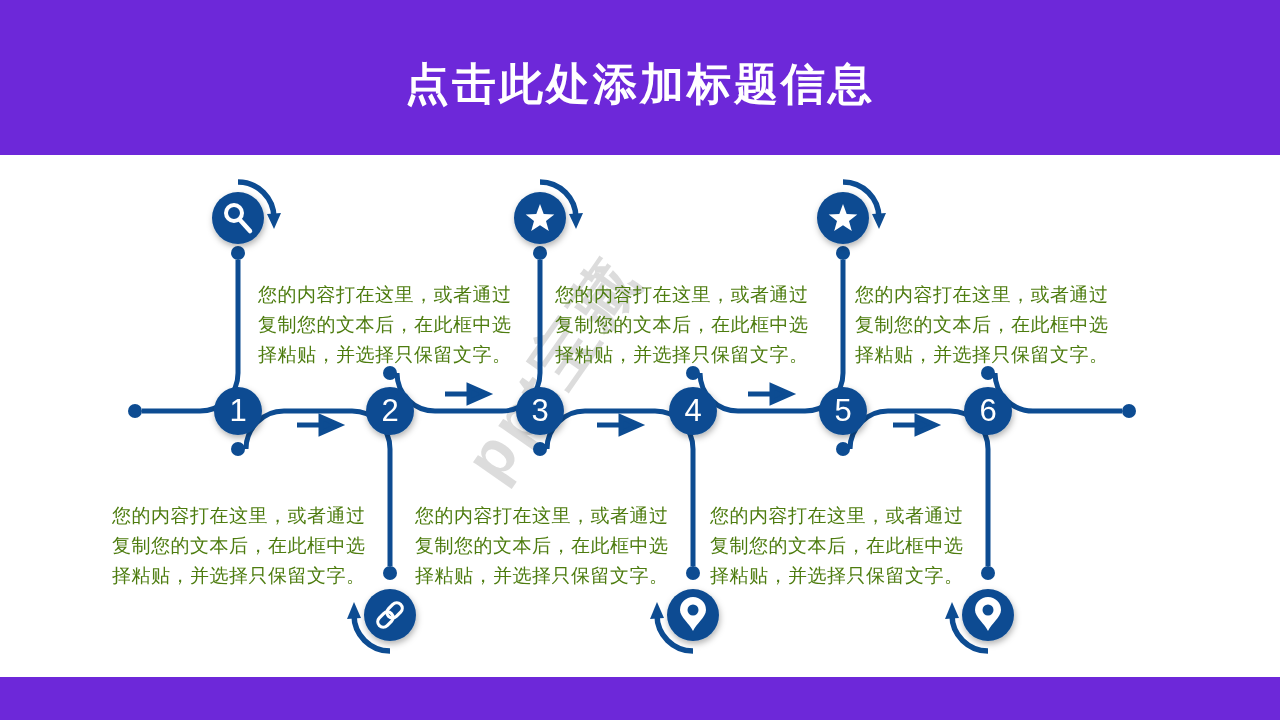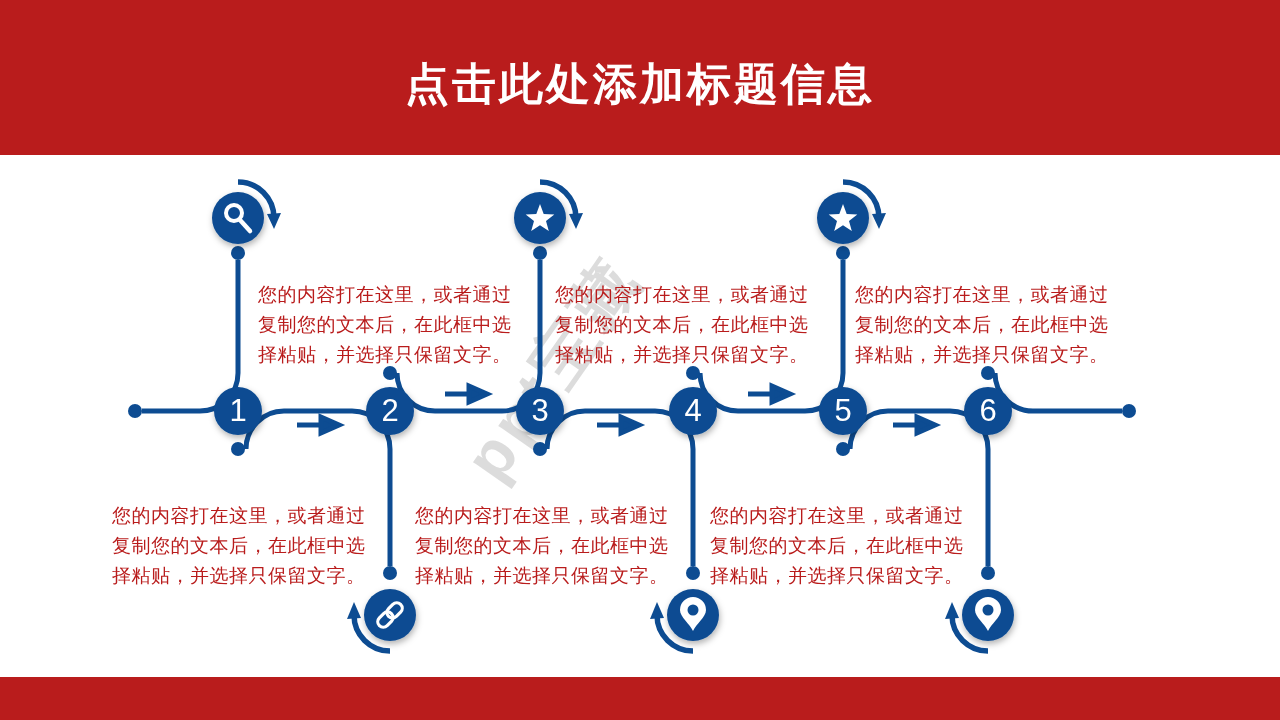--- a/index.html
+++ b/index.html
@@ -1,33 +1,33 @@
 <!DOCTYPE html>
 <html><head>
 <meta charset="utf-8">
 <style>
   html,body{margin:0;padding:0;background:#e8e8e8;}
   .slide{position:relative;width:1280px;height:720px;background:#ffffff;overflow:hidden;
          font-family:"Liberation Sans","DejaVu Sans",sans-serif;}
-  .band{position:absolute;left:0;width:1280px;background:#b91c1c;}
+  .band{position:absolute;left:0;width:1280px;background:#6d28d9;}
   .band.top{top:0;height:155px;display:flex;align-items:center;justify-content:center;}
   .band.bottom{top:677px;height:43px;}
   .title{color:#ffffff;font-size:44px;font-weight:bold;letter-spacing:3px;
          padding-top:14px;text-align:center;cursor:pointer;}
   .watermark{position:absolute;left:390px;top:268px;width:400px;height:74px;
              transform:rotate(-55deg);transform-origin:center center;
              font-size:64px;letter-spacing:5px;color:rgba(140,140,140,0.30);
              font-weight:bold;white-space:nowrap;user-select:none;}
   svg.net{position:absolute;left:0;top:0;z-index:2;}
   .num{position:absolute;z-index:3;width:48px;height:48px;top:387px;
        color:#ffffff;font-size:31px;font-weight:300;line-height:48px;text-align:center;
        font-family:"Liberation Sans",sans-serif;}
   .n1{left:214px}.n2{left:366px}.n3{left:516px}.n4{left:669px}.n5{left:819px}.n6{left:964px}
   .txt{position:absolute;z-index:3;width:272px;font-size:19px;line-height:30px;
-       color:#b91c1c;letter-spacing:0.5px;cursor:text;}
+       color:#4d7c0f;letter-spacing:0.5px;cursor:text;}
   .txt div{white-space:nowrap;}
   .t1{left:258px;top:280px}.t2{left:555px;top:280px}.t3{left:855px;top:280px}
   .b1{left:112px;top:501px}.b2{left:415px;top:501px}.b3{left:710px;top:501px}
 </style>
 </head>
 <body>
 
 <div class="slide">
 
   <div class="band top">

